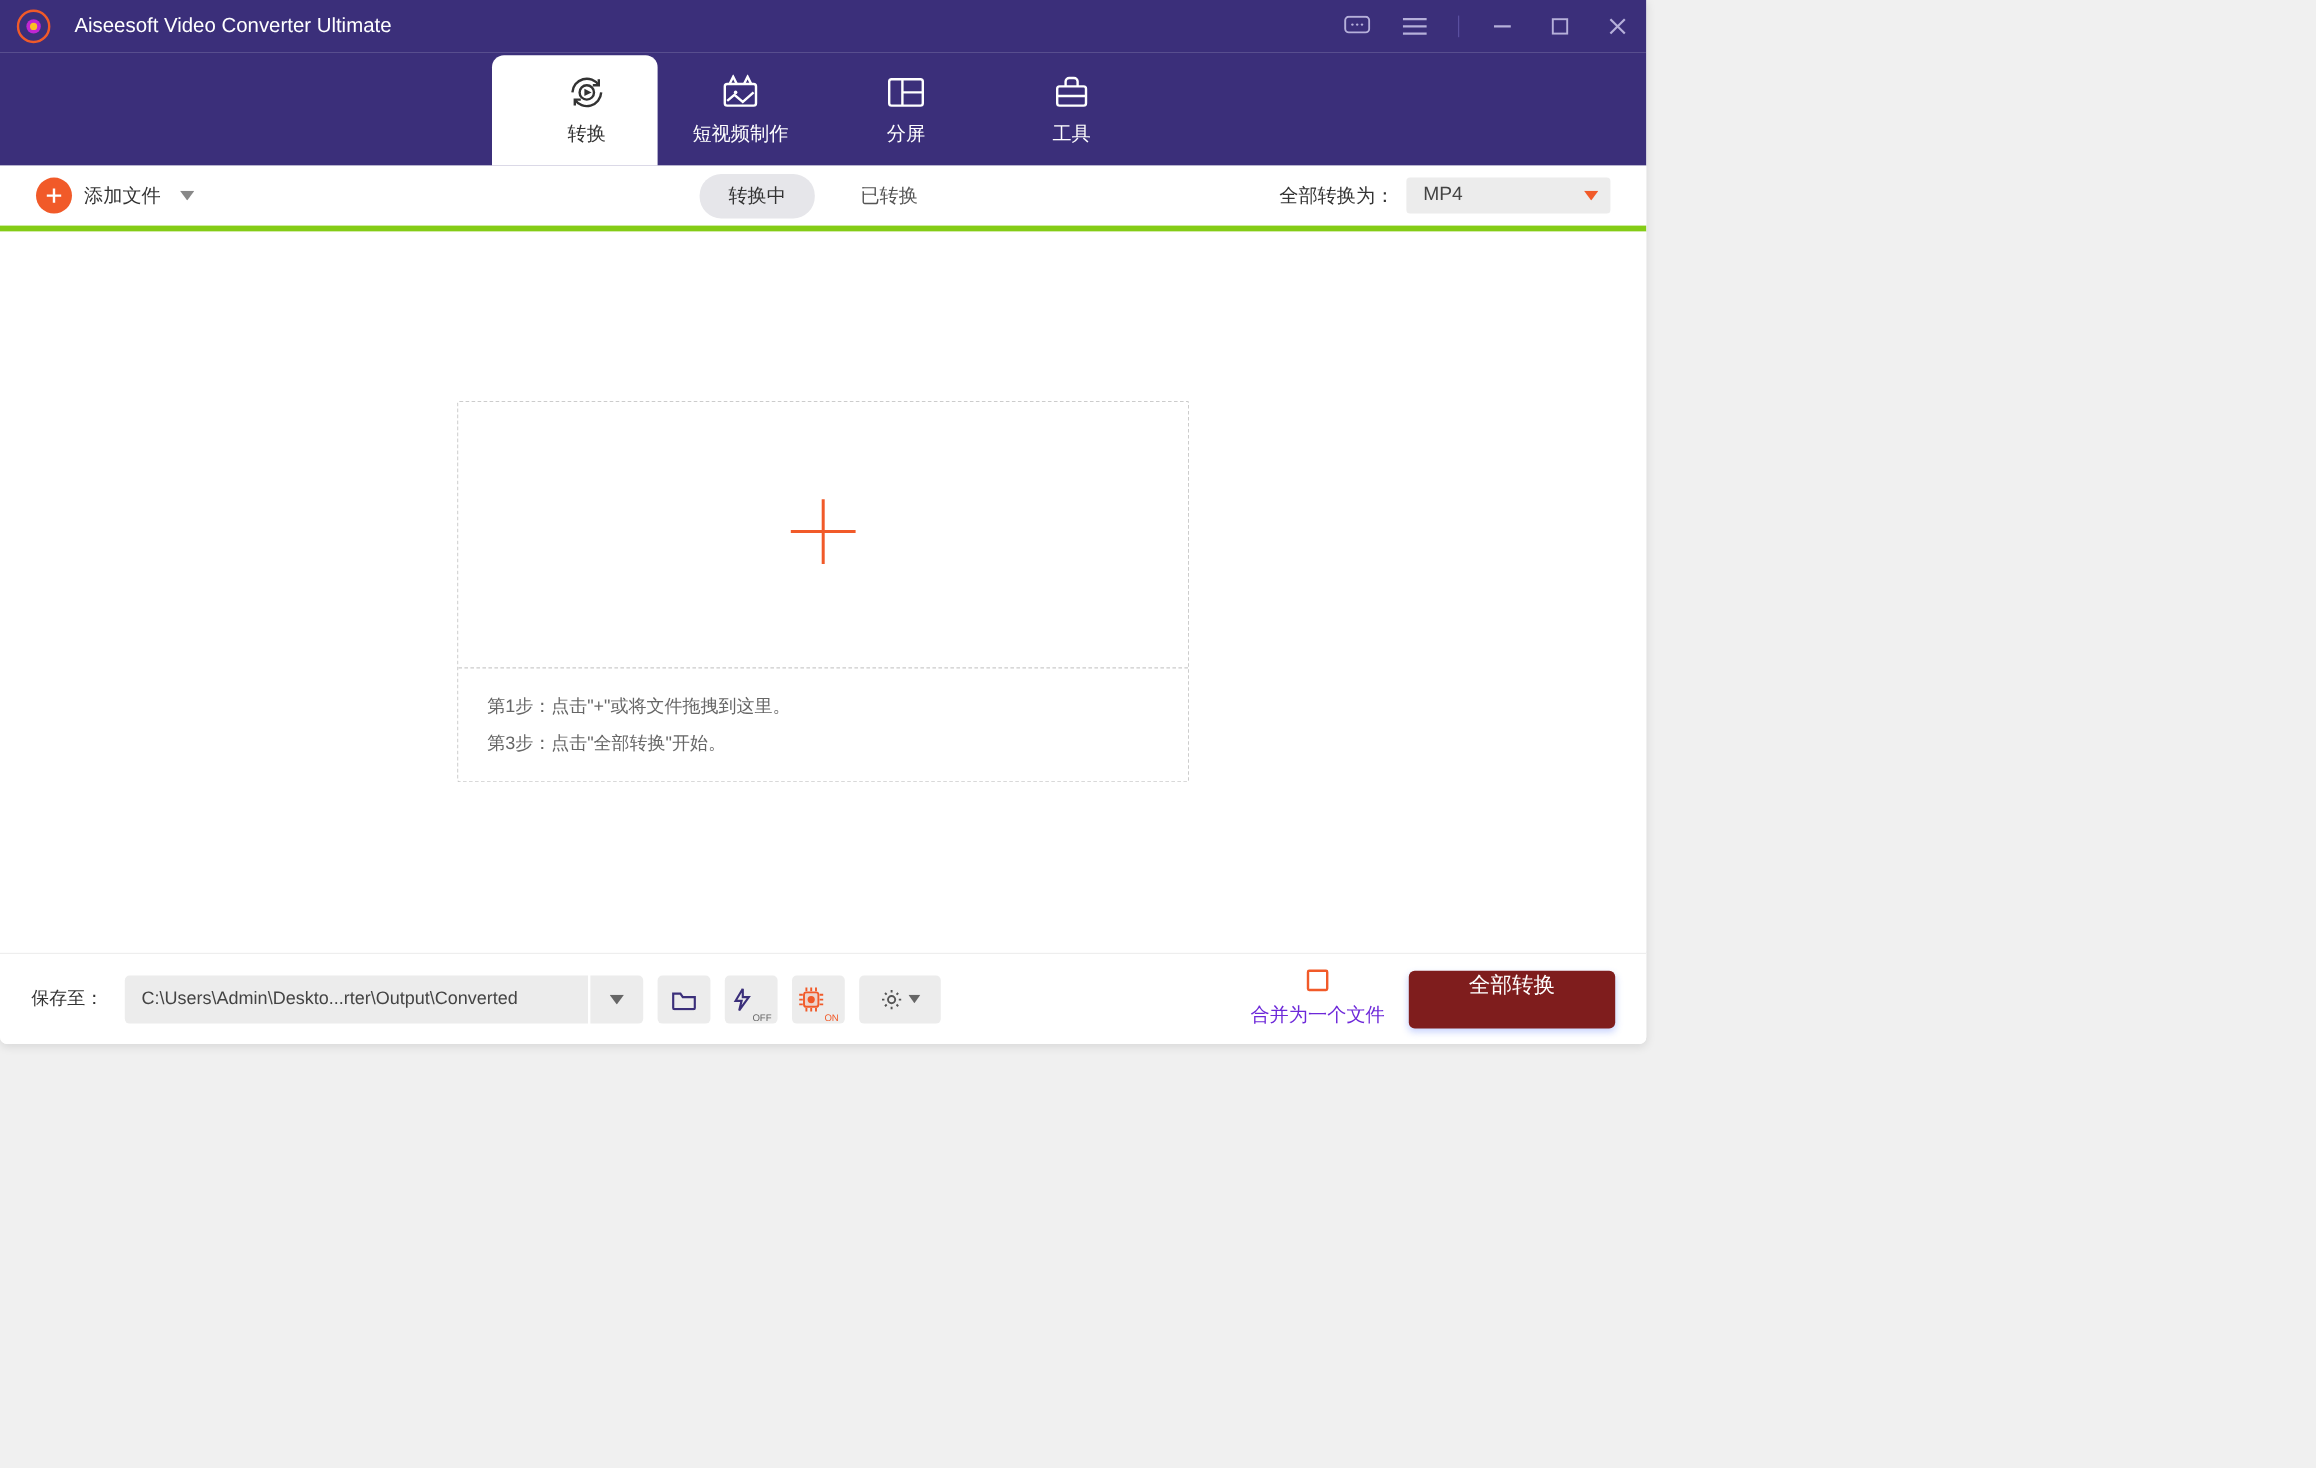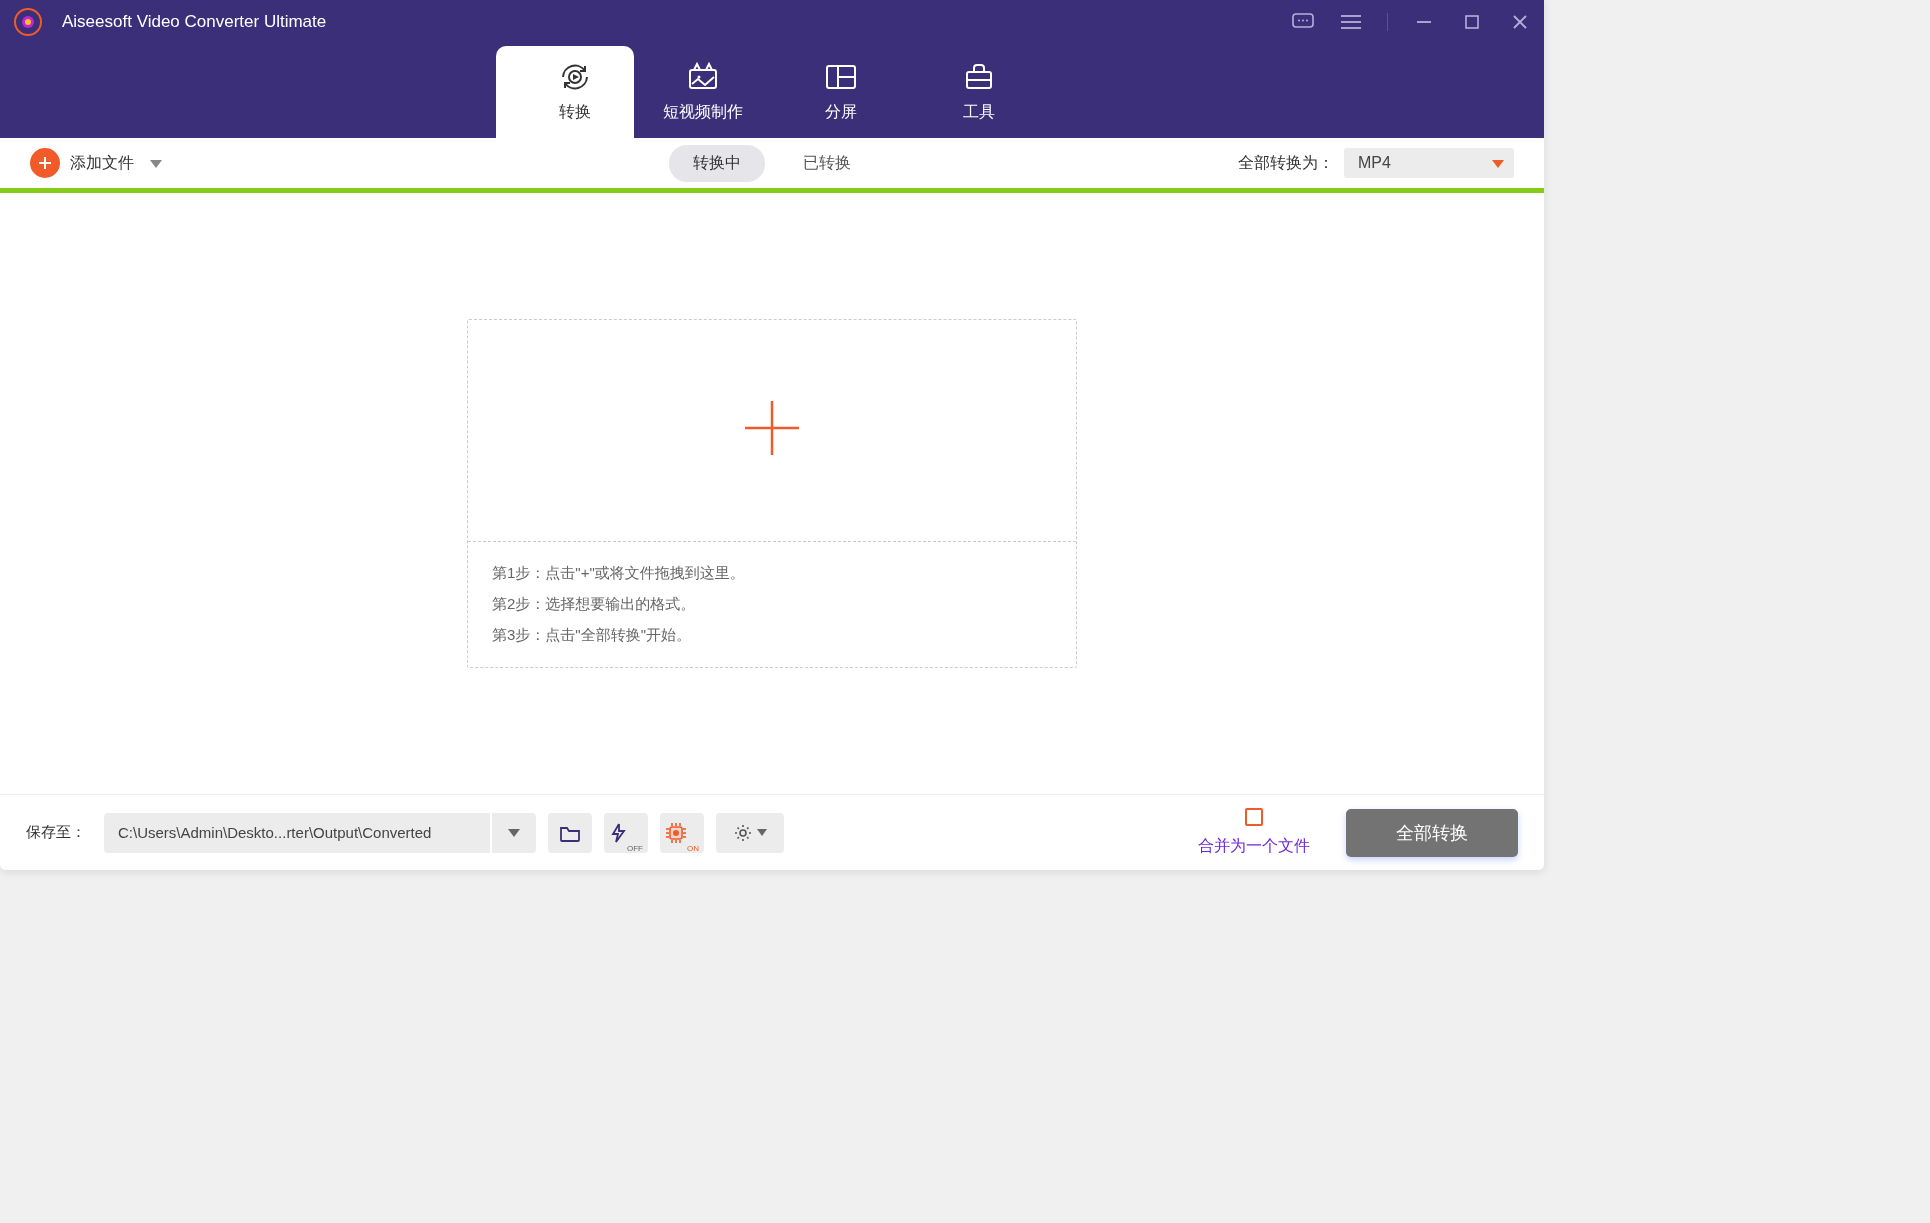--- a/index.html
+++ b/index.html
@@ -6,21 +6,21 @@
   body {
     font-family: "Microsoft YaHei", "PingFang SC", sans-serif;
     background: #f0f0f0;
     width: 1930px;
     height: 1223px;
     position: relative;
   }
   .app-window {
     position: absolute;
     top: 0; left: 0;
-    width: 1544px;
+    width: 1372px;
     height: 870px;
     background: #fff;
     border-radius: 0 0 6px 6px;
     overflow: hidden;
     box-shadow: 0 2px 8px rgba(0,0,0,0.1);
   }
   
   .title-bar {
     height: 44px;
     background: #3b2f7a;
@@ -163,23 +163,23 @@
     display:flex; align-items:center; justify-content:center; cursor:pointer;
   }
   .icon-btn.wide { width:68px; gap:4px; }
   .merge-check {
     margin-left:auto; display:flex; align-items:center; gap:10px; font-size:16px; color:#6d28d9; cursor:pointer;flex-direction:column;
   }
   .checkbox {
     width:18px; height:18px; border:2px solid #f15a29; border-radius:2px;
   }
   .convert-all-btn {
-    background:#737373; color:#fff; font-size:18px;
+    background:#7f1d1d; color:#fff; font-size:18px;
     height:48px; padding:0 50px; border-radius:5px;
-    display:flex; align-items:center; cursor:pointer; margin-left:24px;
+    display:flex; cursor:pointer; margin-left:8px;
     box-shadow: 0 3px 6px rgba(74,108,247,0.3);
   }
 </style>
 </head>
 <body>
 
 <div class="app-window">
 
   <div class="title-bar">
     <div class="logo">
@@ -311,21 +311,20 @@
       <div class="drop-top">
         <div class="big-plus">
           <svg width="62" height="62" viewBox="0 0 62 62" stroke="#f15a29" stroke-width="2.5">
             <line x1="31" y1="4" x2="31" y2="58"></line>
             <line x1="4" y1="31" x2="58" y2="31"></line>
           </svg>
         </div>
       </div>
       <div class="drop-steps">
         <div>第1步：点击"+"或将文件拖拽到这里。</div>
-        <div>第2步：选择想要输出的格式。</div>
         <div>第3步：点击"全部转换"开始。</div>
       </div>
     </div>
   </div>
 
   <div class="bottom-bar">
     <span class="save-to-label">保存至：</span>
     <div class="path-box">
       <span>C:\Users\Admin\Deskto...rter\Output\Converted</span>
     </div>

